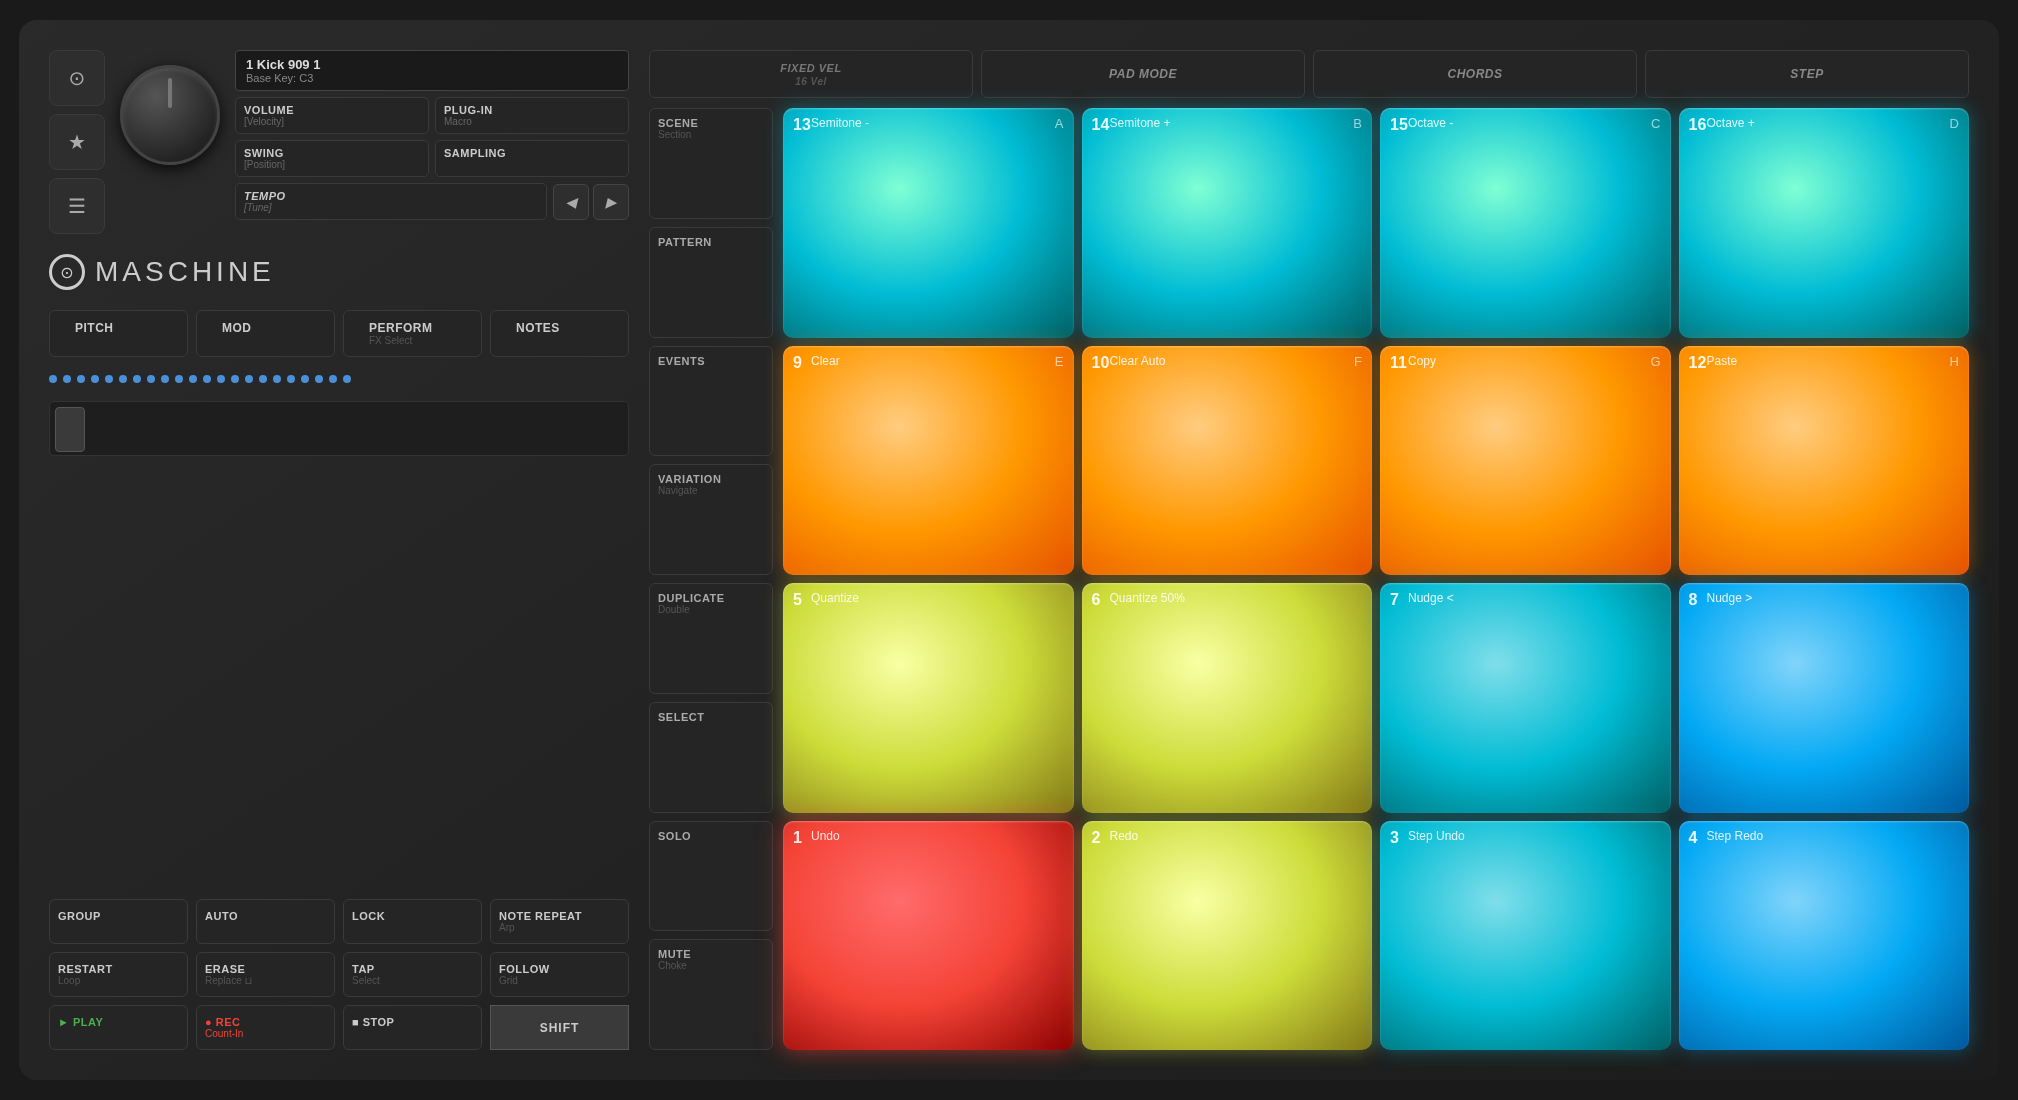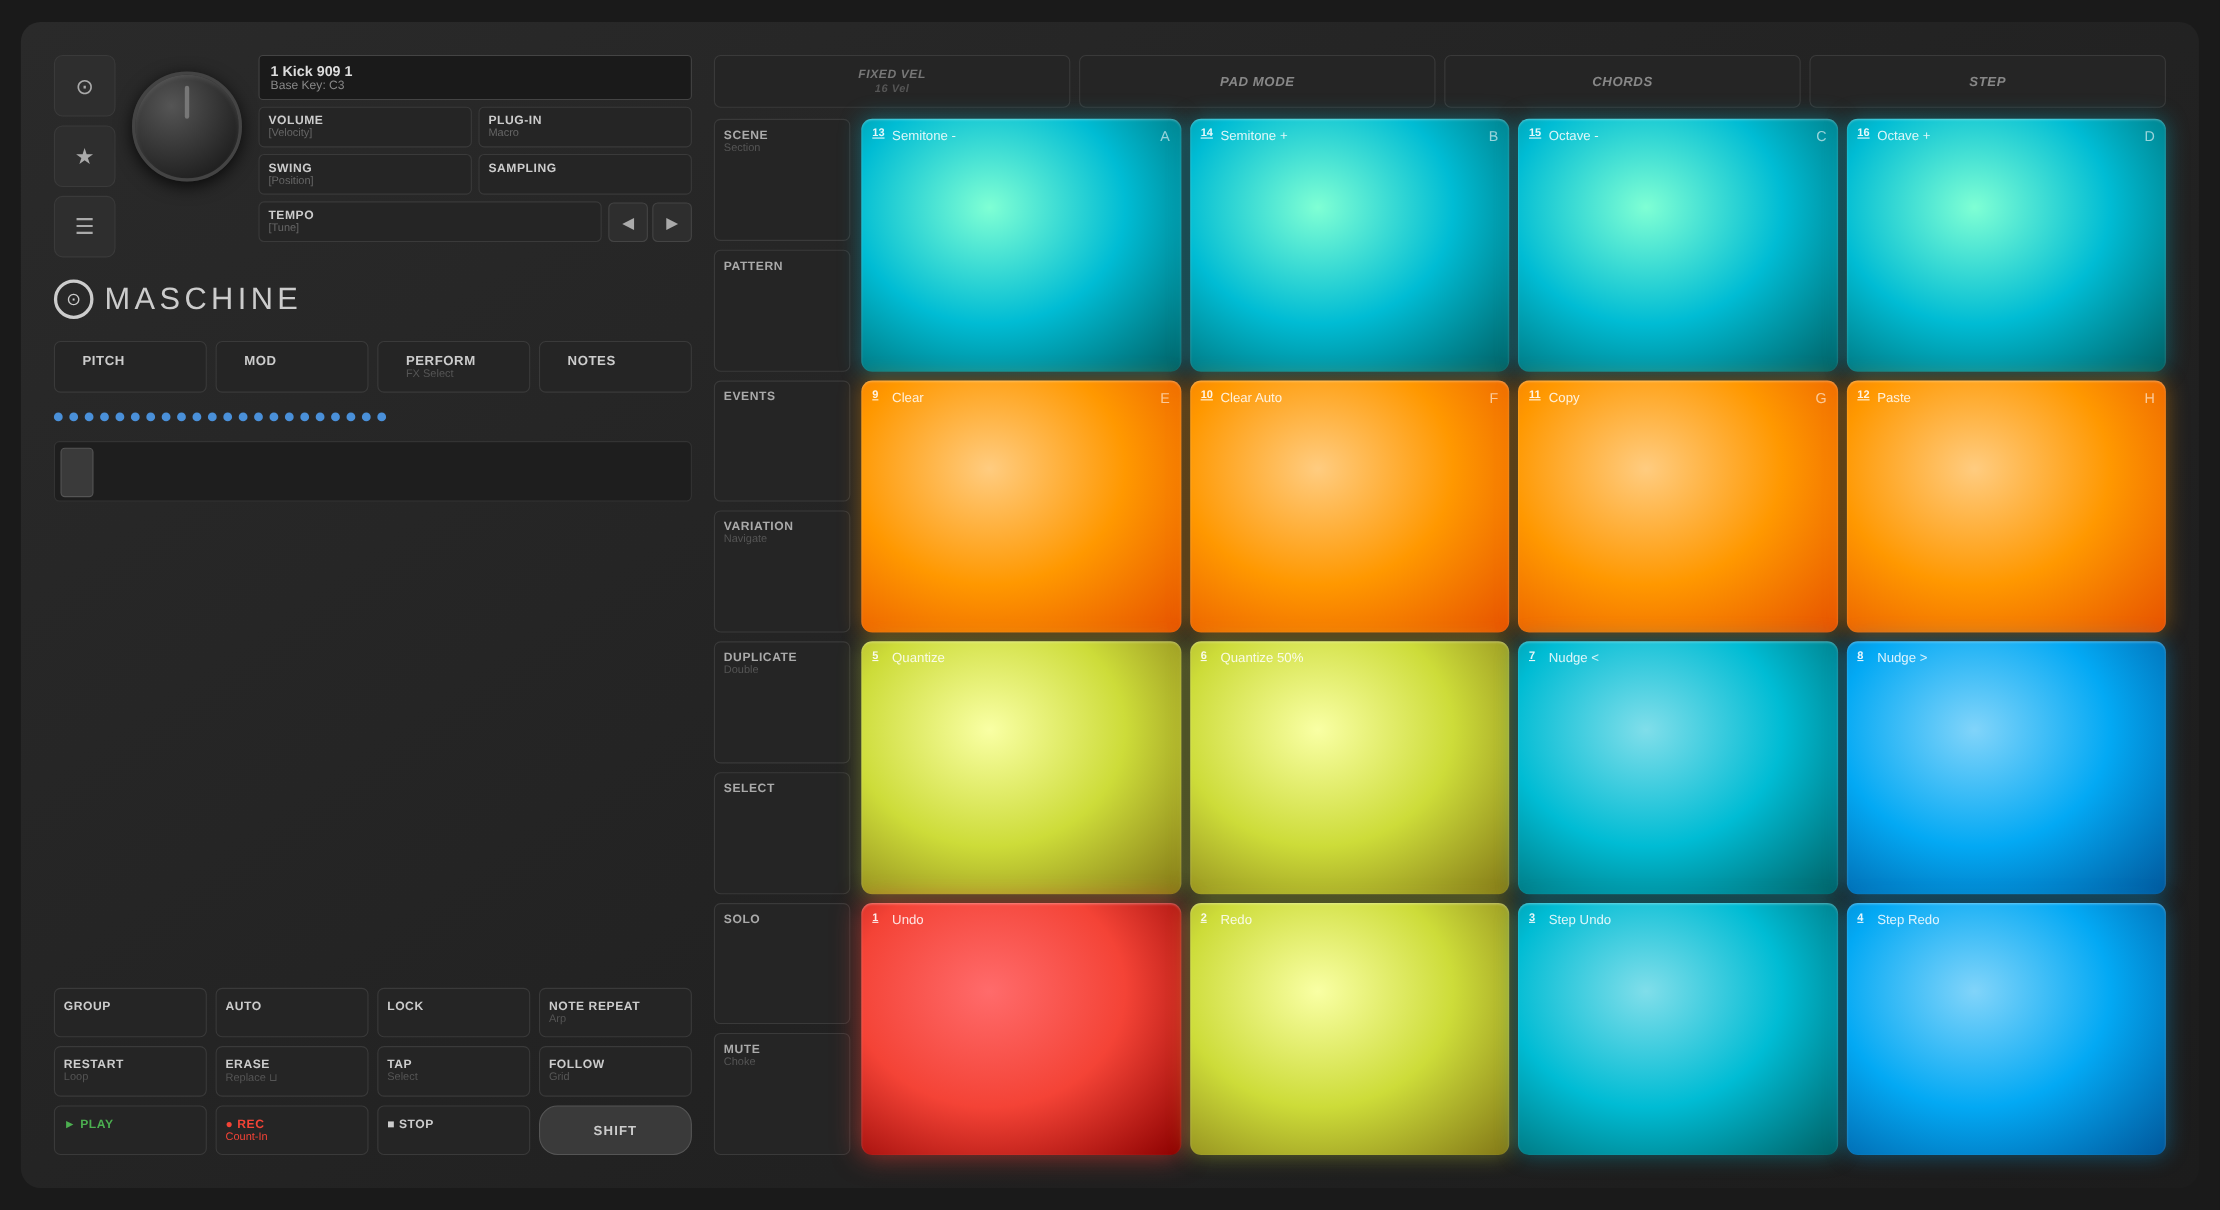--- a/index.html
+++ b/index.html
@@ -124,20 +124,21 @@
       letter-spacing: 0.5px;
     }
     .param-btn-sub {
       color: #666;
       font-size: 10px;
     }
     .tempo-row {
       display: flex;
       gap: 6px;
       align-items: center;
+      font-style: italic;
     }
     .tempo-btn-group {
       display: flex;
       gap: 4px;
     }
     .arrow-btn {
       width: 36px;
       height: 36px;
       background: #2e2e2e;
       border: 1px solid #444;
@@ -259,21 +260,21 @@
       font-size: 10px;
     }
     .ctrl-btn.play .ctrl-btn-label { color: #4caf50; }
     .ctrl-btn.rec .ctrl-btn-label { color: #f44336; }
     .ctrl-btn.rec .ctrl-btn-sub { color: #f44336; }
     .ctrl-btn.stop .ctrl-btn-label { color: #ccc; }
     .shift-btn {
       flex: 1;
       background: #3a3a3a;
       border: 1px solid #555;
-      border-radius: 17px;
+      border-radius: 0;
       padding: 10px 8px;
       cursor: pointer;
       display: flex;
       align-items: center;
       justify-content: center;
     }
     .shift-btn-label {
       color: #ccc;
       font-size: 12px;
       font-weight: bold;
@@ -349,24 +350,23 @@
     .pad {
       border-radius: 10px;
       position: relative;
       cursor: pointer;
       min-height: 160px;
     }
     .pad-number {
       position: absolute;
       top: 8px;
       left: 10px;
-      font-size: 10px;
+      font-size: 16px;
       font-weight: bold;
       color: rgba(255,255,255,0.9);
-      text-decoration: underline;
     }
     .pad-label {
       position: absolute;
       top: 8px;
       left: 28px;
       font-size: 12px;
       color: rgba(255,255,255,0.85);
     }
     .pad-letter {
       position: absolute;

